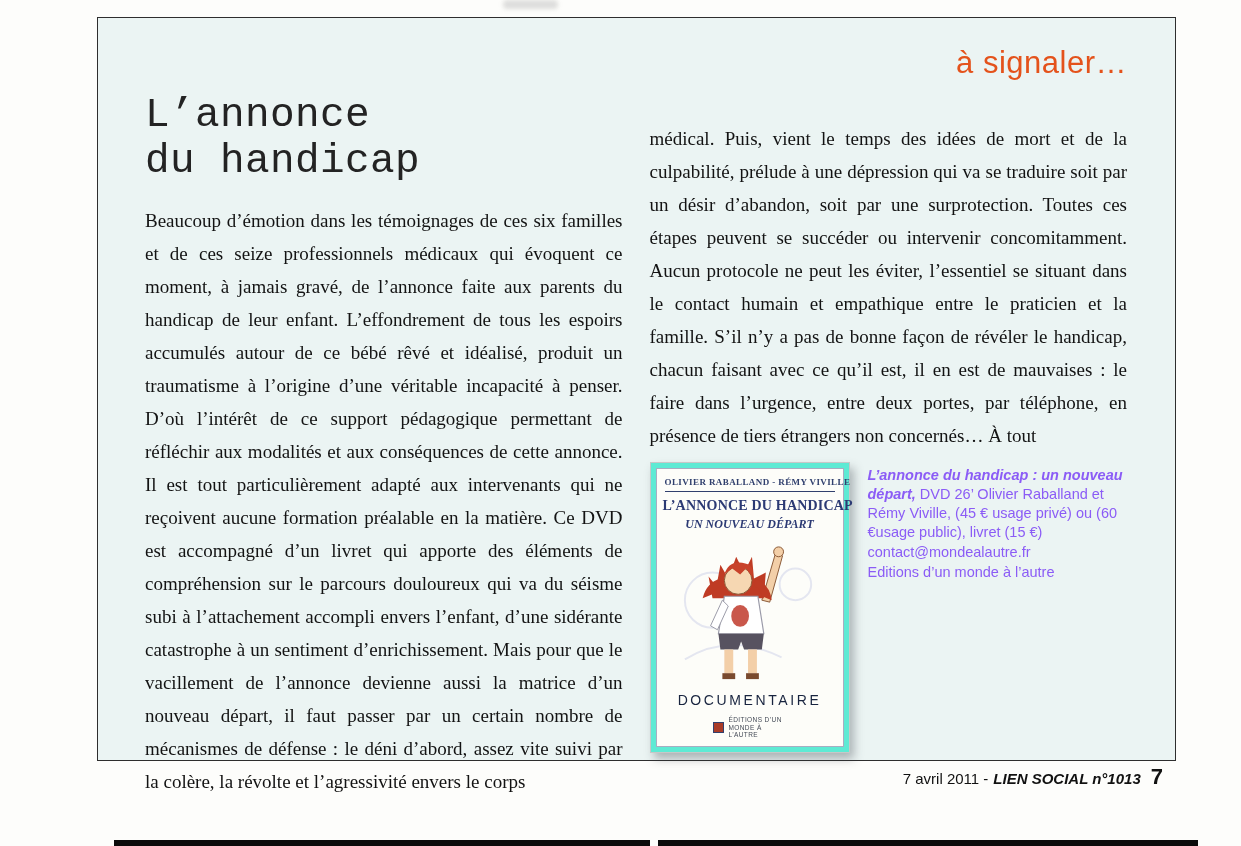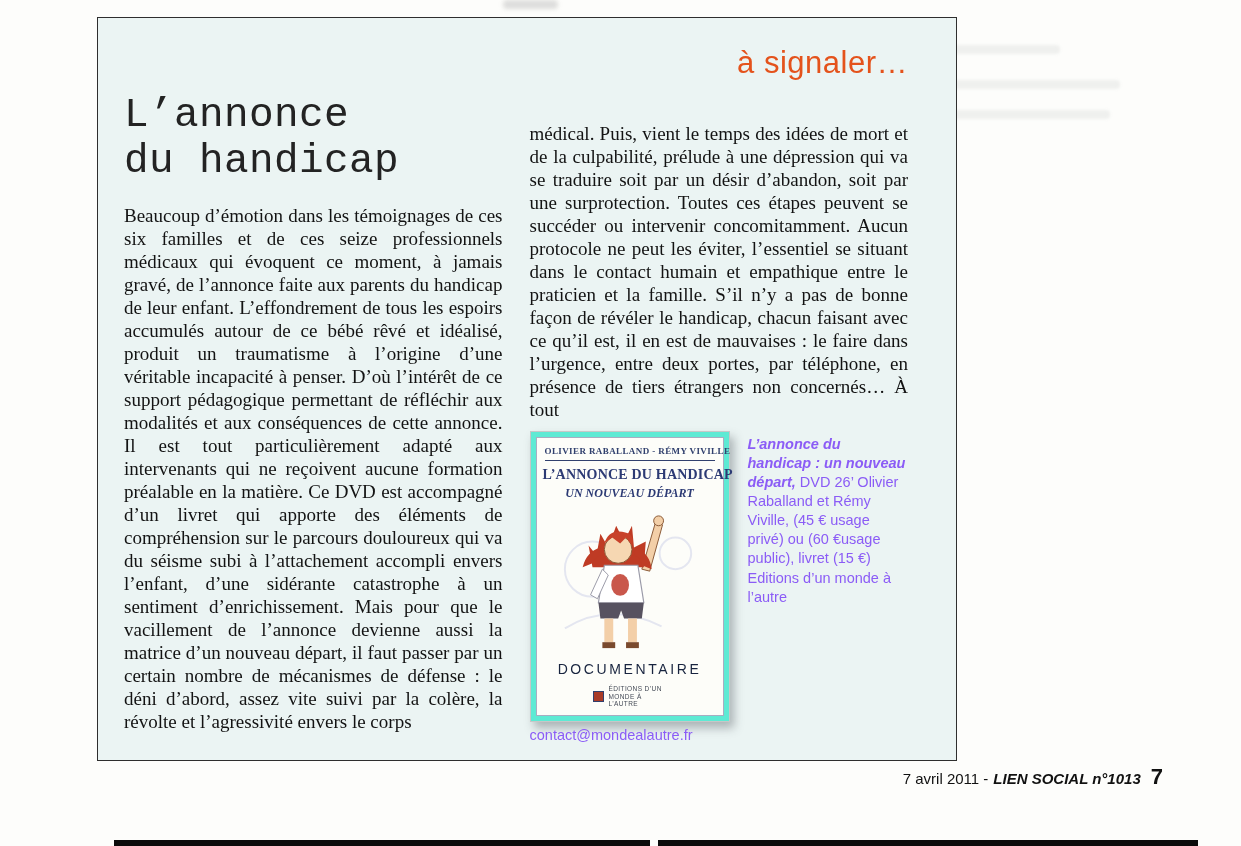--- a/index.html
+++ b/index.html
@@ -1,38 +1,38 @@
 <!DOCTYPE html>
 <html><head>
 <meta charset="utf-8">
 <style>
   html,body{margin:0;padding:0;background:#ffffff;}
   .scan{
     position:relative;width:1241px;height:846px;background:#fdfdfb;
     font-family:"Liberation Serif", serif;overflow:hidden;
   }
   .content-box{
-    position:absolute;left:97px;top:17px;width:860px;height:744px;
+    position:absolute;left:97px;top:17px;width:1079px;height:744px;
     box-sizing:border-box;background:#ebf4f3;border:1.5px solid #2e2e2e;
-    padding:24px 48px 0 26px;
+    padding:24px 48px 0 47px;
   }
   .flag{
     text-align:right;font-family:"Liberation Sans", sans-serif;
     font-size:31px;line-height:42px;height:44px;color:#e4521b;letter-spacing:.5px;
   }
   .columns{display:flex;gap:27px;margin-top:6px;}
   .col{flex:1;min-width:0;}
   .col-right{padding-top:30px;}
   .title{
     margin:0 0 20px 0;font-family:Liberation Mono, monospace;font-weight:500;
     font-size:41px;line-height:46px;color:#232323;letter-spacing:.4px;
   }
   .tline{display:block;}
   .body{
-    margin:0;font-size:19px;line-height:23px;text-align:justify;
+    margin:0;font-size:19px;line-height:33px;text-align:justify;
     color:#131313;
   }
   
   .dvd{float:left;width:200px;margin:10px 18px 4px 0;}
   .dvd-photo{
     background:#5eead4;border:1px solid #c7c7c7;padding:5px;
     box-shadow:4px 6px 9px rgba(55,60,70,.35);
   }
   .dvd-inner{
     border:1px solid #a8adc2;background:#fdfdf9;padding:8px 6px 7px;text-align:center;
@@ -157,22 +157,22 @@
                 <span class="logo-mark"></span>
                 <span class="logo-text">ÉDITIONS D’UN MONDE À L’AUTRE</span>
               </div>
             </div>
           </div>
         </figure>
 
 
         <div class="caption">
           <span class="cap-lead">L’annonce du handicap : un nouveau départ,</span><span class="cap-body"> DVD 26’ Olivier Raballand et Rémy Viville, (45 € usage privé) ou (60 €usage public), livret (15 €)</span>
+          <div class="cap-line">contact@mondealautre.fr</div>
           <div class="cap-line">Editions d’un monde à l’autre</div>
-          <div class="cap-line">contact@mondealautre.fr</div>
         </div>
       </div>
 
     </div>
   </div>
 
   <div class="footer">
     <span class="f-date">7 avril 2011 -</span>
     <span class="mag">LIEN SOCIAL n°1013</span>
     <span class="pagenum">7</span>

